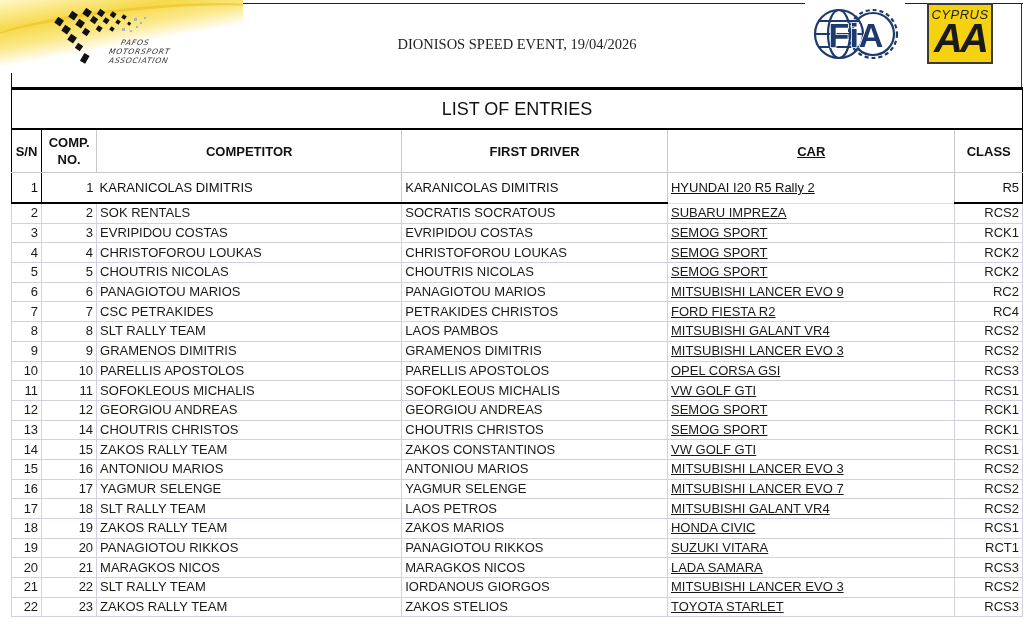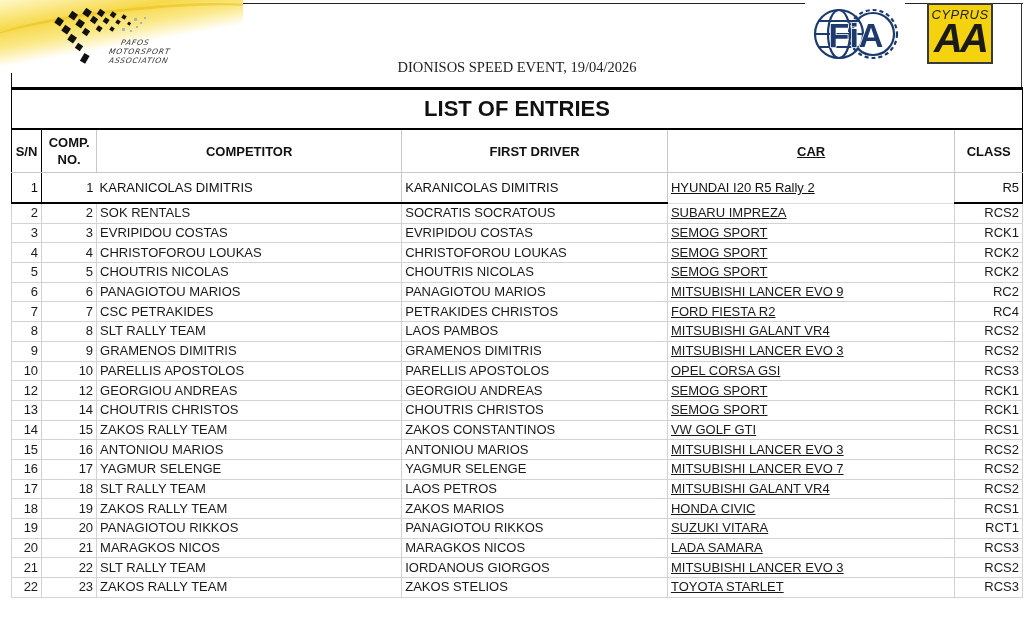--- a/index.html
+++ b/index.html
@@ -14,40 +14,40 @@
     .pma-logo .flag { position: absolute; left: 52px; top: 8px; width: 110px; height: 58px; }
     .pma-logo .txt { position: absolute; left: 109px; font-size: 7.5px; font-style: italic; letter-spacing: 0.8px;
                      color: #333; font-family: "DejaVu Sans", sans-serif; transform: skewX(-12deg); }
     .pma-logo .t1 { top: 38px; left: 121px; }
     .pma-logo .t2 { top: 47px; left: 109px; }
     .pma-logo .t3 { top: 56px; left: 109px; }
 
     .top-rule { position: absolute; left: 243px; top: 3px; width: 562px; height: 1px; background: #222; }
     .top-rule2 { position: absolute; left: 905px; top: 3px; width: 118px; height: 1px; background: #222; }
     .event-title { position: absolute; left: 300px; width: 434px; top: 36px; text-align: center;
-                   font-family: "Liberation Serif", serif; font-size: 14.5px; color: #222; margin-top: 23px; }
+                   font-family: "Liberation Serif", serif; font-size: 14.5px; color: #222; }
 
     .fia-logo { position: absolute; left: 812px; top: 6px; width: 88px; height: 56px; }
     .aa-logo { position: absolute; left: 927px; top: 3px; width: 66px; height: 61px; background: #f5d20f;
                border: 2px solid #3a3a3a; box-sizing: border-box; }
     .aa-logo .cy { position: absolute; top: 2px; left: 0; right: 0; text-align: center; font-size: 13px;
                    font-weight: normal; font-style: italic; color: #222; letter-spacing: 0.5px; }
     .aa-logo .aa { position: absolute; top: 11px; left: 0; right: 0; text-align: center; font-size: 40px;
                    font-weight: bold; font-style: italic; color: #1a1a1a; letter-spacing: -3px; line-height: 44px; }
 
     .left-border { position: absolute; left: 11px; top: 73px; width: 1px; height: 17px; background: #111; }
     .right-border { position: absolute; left: 1021px; top: 3px; width: 1px; height: 87px; background: #333; }
     .thick-rule { position: absolute; left: 11px; top: 87px; width: 1012px; height: 3px; background: #000; }
 
     
     .entries { position: absolute; left: 11px; top: 90px; width: 1012px; border-collapse: collapse;
                table-layout: fixed; font-size: 13px; }
     .entries td, .entries th { padding: 0 3px; white-space: nowrap; overflow: hidden; }
     .entries .title-row td { height: 38px; border-left: 1px solid #000; border-right: 1px solid #000;
-               border-bottom: 2px solid #000; text-align: center; font-weight: bold; font-size: 22px; }
+               border-bottom: 2px solid #000; text-align: center; font-weight: normal; font-size: 18px; }
     .entries .head-row th { height: 42px; font-weight: bold; font-size: 13px; text-align: center;
                border: 1px solid #c8c8c8; line-height: 17px; }
     .entries .head-row th.c-sn { border-left: 1px solid #000; border-right: 1px solid #000; }
     .entries .head-row th.c-no { border-left: 1px solid #000; margin-top: 8px; }
     .entries .head-row th.c-class { border-right: 1px solid #000; }
 
     .entries .row-first td { height: 29px; border-top: 1px solid #000; border-bottom: 2px solid #000; font-size: 13px; }
     .entries .row-first td.c-sn { border-left: 1px solid #000; border-right: 1px solid #000; }
     .entries .row-first td.c-drv, .entries .row-first td.c-comp { border-right: 1px solid #c8c8c8; }
     .entries .row-first td.c-car { border-right: 1px solid #c8c8c8; border-bottom: 1px solid #ddd; }
@@ -228,20 +228,28 @@
       </tr>
       <tr class="row">
         <td class="c-sn num">10</td>
         <td class="c-no num">10</td>
         <td class="c-comp">PARELLIS APOSTOLOS</td>
         <td class="c-drv">PARELLIS APOSTOLOS</td>
         <td class="c-car">OPEL CORSA GSI</td>
         <td class="c-class ctr">RCS3</td>
       </tr>
       <tr class="row">
+        <td class="c-sn num">11</td>
+        <td class="c-no num">11</td>
+        <td class="c-comp">SOFOKLEOUS MICHALIS</td>
+        <td class="c-drv">SOFOKLEOUS MICHALIS</td>
+        <td class="c-car">VW GOLF GTI</td>
+        <td class="c-class ctr">RCS1</td>
+      </tr>
+      <tr class="row">
         <td class="c-sn num">12</td>
         <td class="c-no num">12</td>
         <td class="c-comp">GEORGIOU ANDREAS</td>
         <td class="c-drv">GEORGIOU ANDREAS</td>
         <td class="c-car">SEMOG SPORT</td>
         <td class="c-class ctr">RCK1</td>
       </tr>
       <tr class="row">
         <td class="c-sn num">13</td>
         <td class="c-no num">14</td>

